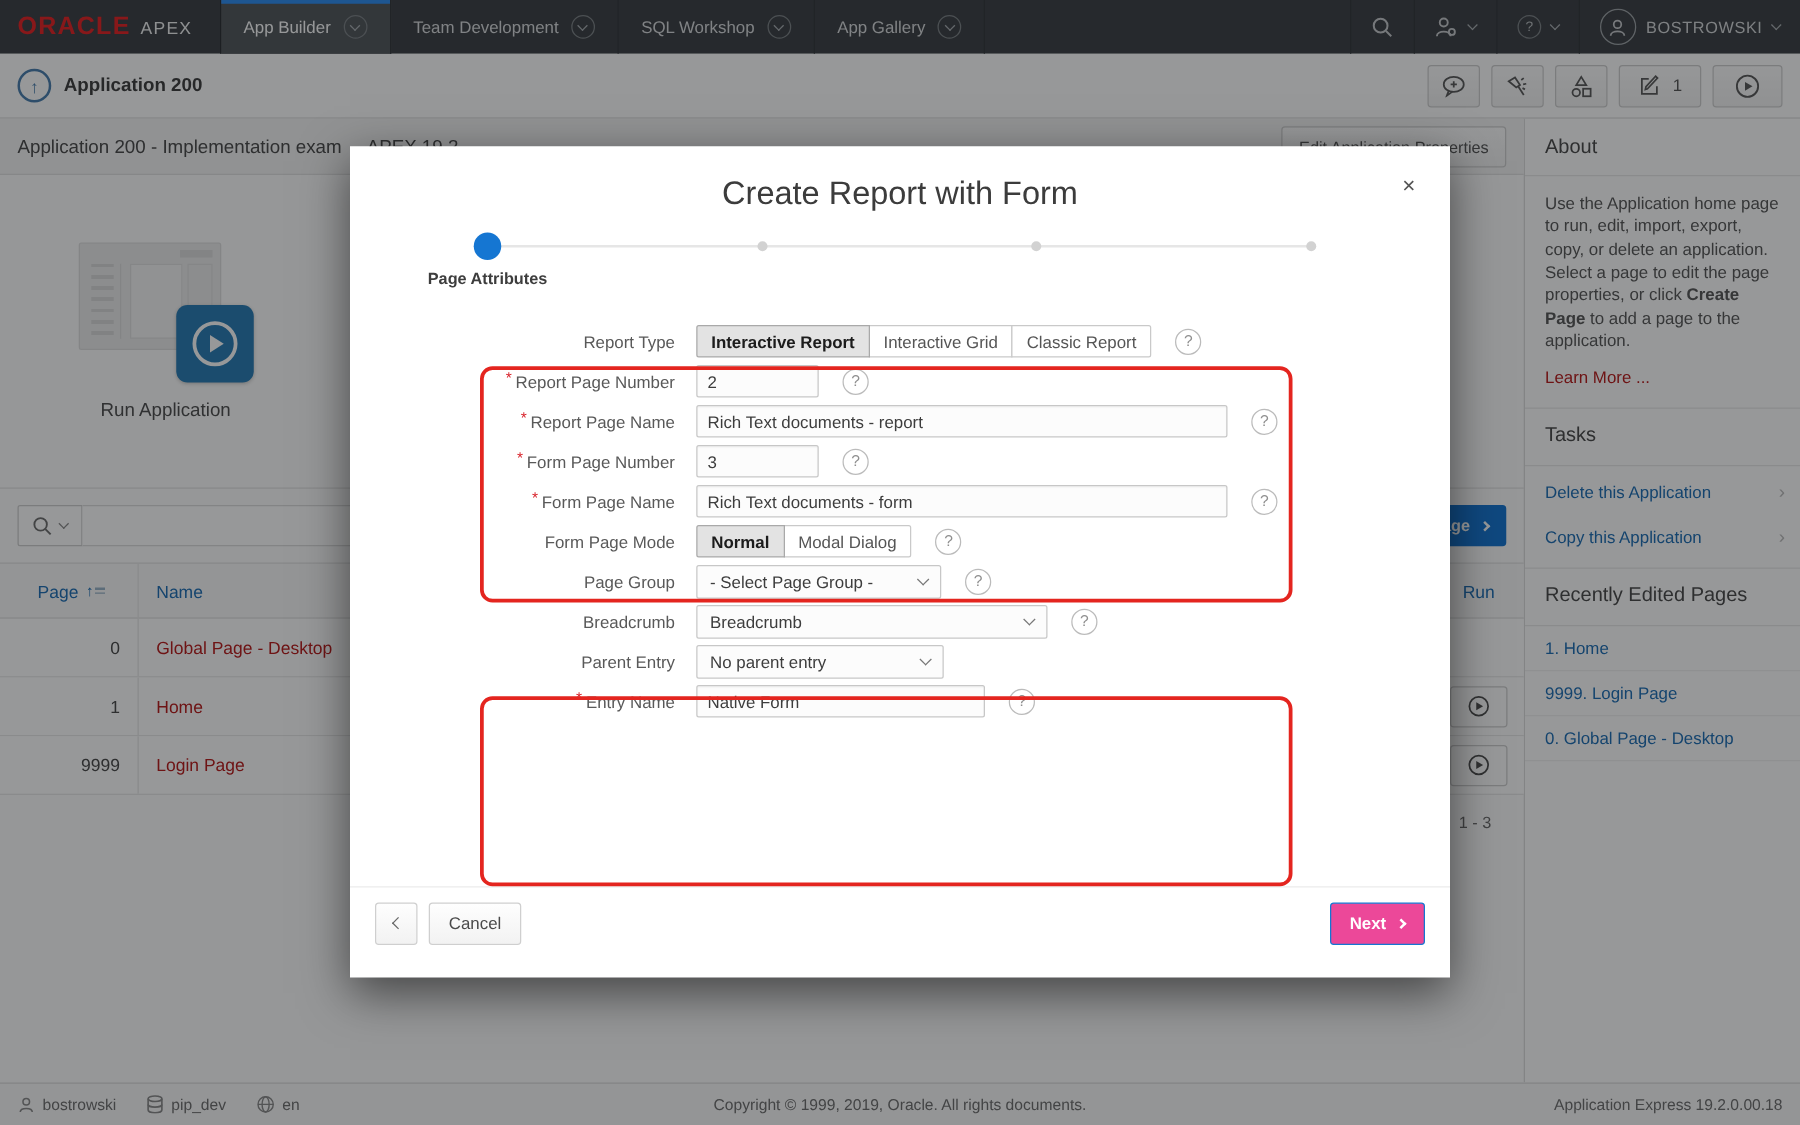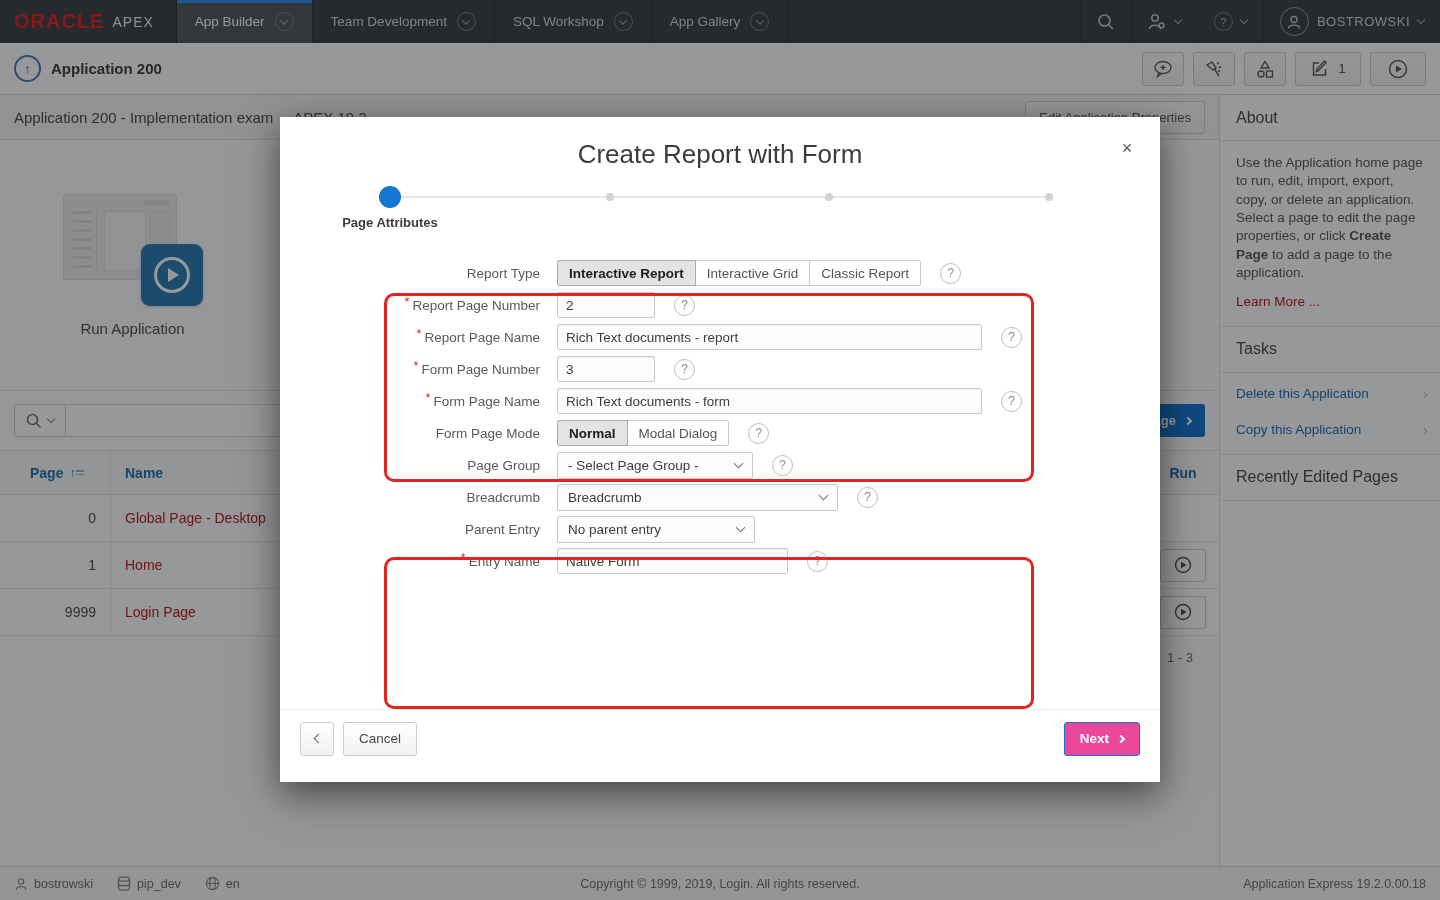--- a/index.html
+++ b/index.html
@@ -52,21 +52,21 @@
   .run-label { margin-top:14px; font-size:15px; color:#4f4f4f; }
 
   .table-toolbar { display:flex; align-items:center; margin:13px 14px 0; position:relative; height:33px; flex:0 0 auto; }
   .search-btn { width:52px; height:33px; border:1px solid #cfcfcf; background:#fff; border-radius:2px 0 0 2px; display:flex; align-items:center; justify-content:center; gap:6px; color:#6f6f6f; cursor:pointer; }
   .search-input { flex:1; height:33px; border:1px solid #ddd; border-left:none; background:#fff; margin-right:128px; font-family:inherit; font-size:13px; padding:0 10px; color:#444; }
   .create-page { position:absolute; right:0; top:0; height:33px; background:#1576d2; color:#fff; font-weight:bold; font-size:13px; border-radius:3px; display:flex; align-items:center; gap:9px; padding:0 14px; cursor:pointer; border:none; }
   .cvw { width:6px; height:6px; border-right:2px solid #fff; border-top:2px solid #fff; transform:rotate(45deg); display:inline-block; }
 
   .report-table { margin-top:13px; font-size:14px; flex:0 0 auto; }
   .thead { display:flex; height:45px; border-top:1px solid #e3e3e3; border-bottom:1px solid #dcdcdc; background:#fafafa; align-items:center; }
-  .th { font-weight:bold; color:#1f6fb5; display:flex; align-items:center; height:100%;text-align:right; }
+  .th { font-weight:normal; color:#1f6fb5; display:flex; align-items:center; height:100%;text-align:right; }
   .col-page { width:110px; padding-left:30px; }
   .col-name { flex:1; padding-left:14px; border-left:1px solid #e8e8e8; border-right:1px solid #e8e8e8; }
   .col-run { width:72px; justify-content:center; display:flex; align-items:center; height:100%; }
   .sort-glyph { font-size:12px; margin-left:6px; color:#1f6fb5; }
   .sort-bars { display:inline-block; margin-left:1px; }
   .sort-bars i { display:block; width:8px; height:1.5px; background:#9ab3c9; margin:2px 0; }
   .trow { display:flex; height:47px; border-bottom:1px solid #e8e8e8; align-items:center; background:#fff; }
   .td { display:flex; align-items:center; height:100%; }
   .td.col-page { justify-content:flex-end; padding-right:14px; padding-left:0; color:#4a4a4a; }
   .link { color:#b91c1c; cursor:pointer; }
@@ -347,20 +347,25 @@
       <div class="sb-item">
         <span>Delete this Application</span>
           <span class="arr">›</span>
       </div>
       <div class="sb-item">
         <span>Copy this Application</span>
           <span class="arr">›</span>
       </div>
     </div>
     <div class="sb-sec-title">Recently Edited Pages</div>
+    <div>
+      <div class="sb-link-item">1. Home</div>
+      <div class="sb-link-item">9999. Login Page</div>
+      <div class="sb-link-item">0. Global Page - Desktop</div>
+    </div>
   </div>
 </div>
 
 <div class="page-footer">
   <div class="pf-left">
     <div class="pf-item">
       <svg width="14" height="14" viewBox="0 0 16 16" fill="none" stroke="#8a8a8a" stroke-width="1.4">
           <circle cx="8" cy="5" r="3"></circle>
           <path d="M2.5,14.5 C2.5,10 13.5,10 13.5,14.5"></path>
         </svg>
@@ -376,21 +381,21 @@
     </div>
     <div class="pf-item">
       <svg width="15" height="15" viewBox="0 0 16 16" fill="none" stroke="#8a8a8a" stroke-width="1.2">
           <circle cx="8" cy="8" r="6.5"></circle>
           <ellipse cx="8" cy="8" rx="3" ry="6.5"></ellipse>
           <line x1="1.5" y1="8" x2="14.5" y2="8"></line>
         </svg>
       <span>en</span>
     </div>
   </div>
-  <div class="pf-center">Copyright © 1999, 2019, Login. All rights reserved.</div>
+  <div class="pf-center">Copyright © 1999, 2019, Oracle. All rights documents.</div>
   <div class="pf-right">Application Express 19.2.0.00.18</div>
 </div>
 
 <div class="dim"></div>
 
 <div class="modal">
   <div class="m-title">Create Report with Form</div>
   <div class="m-close">×</div>
 
   <div class="wz-line"></div>

